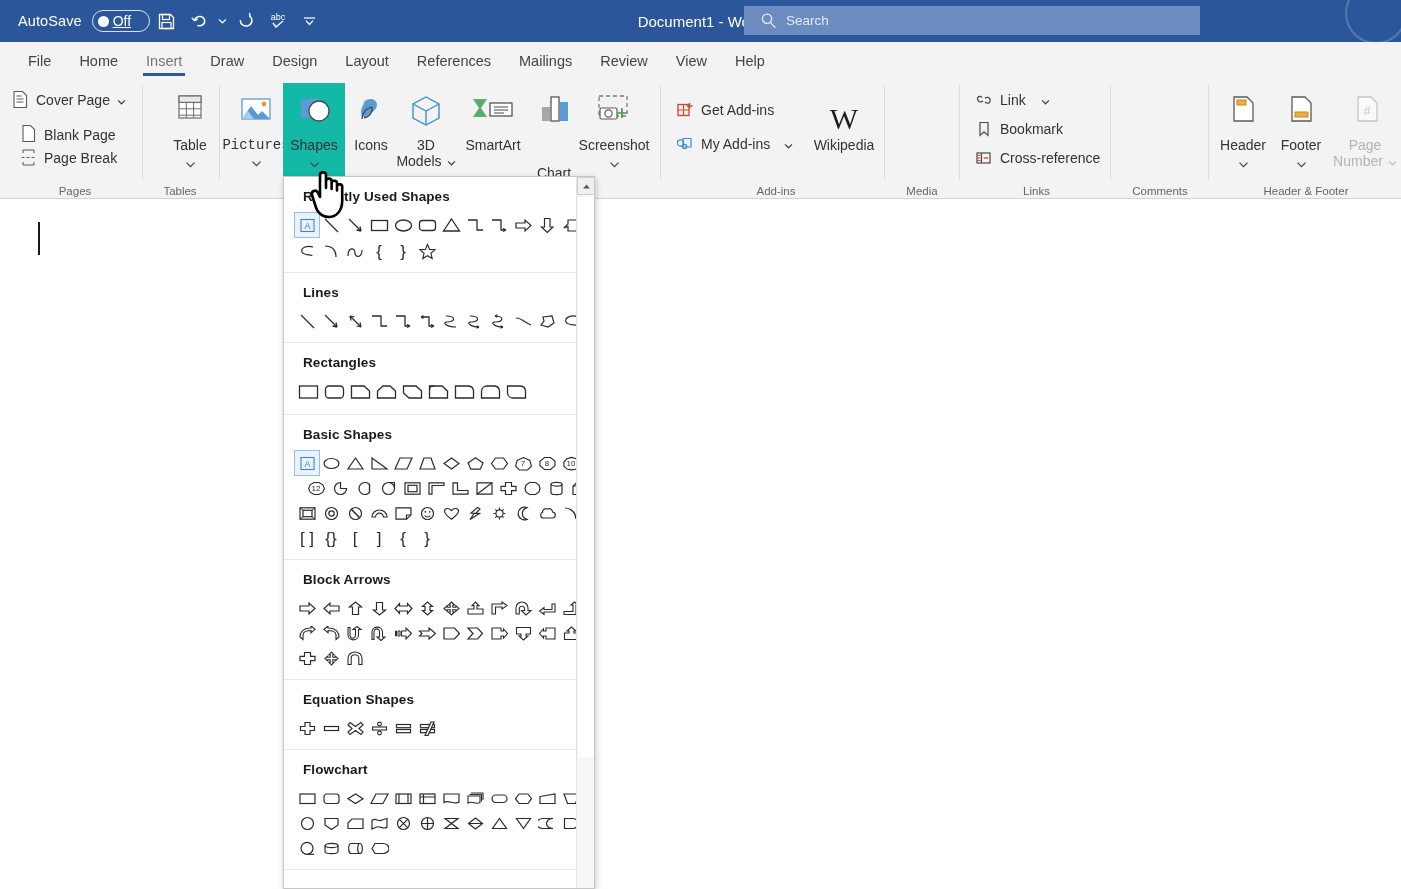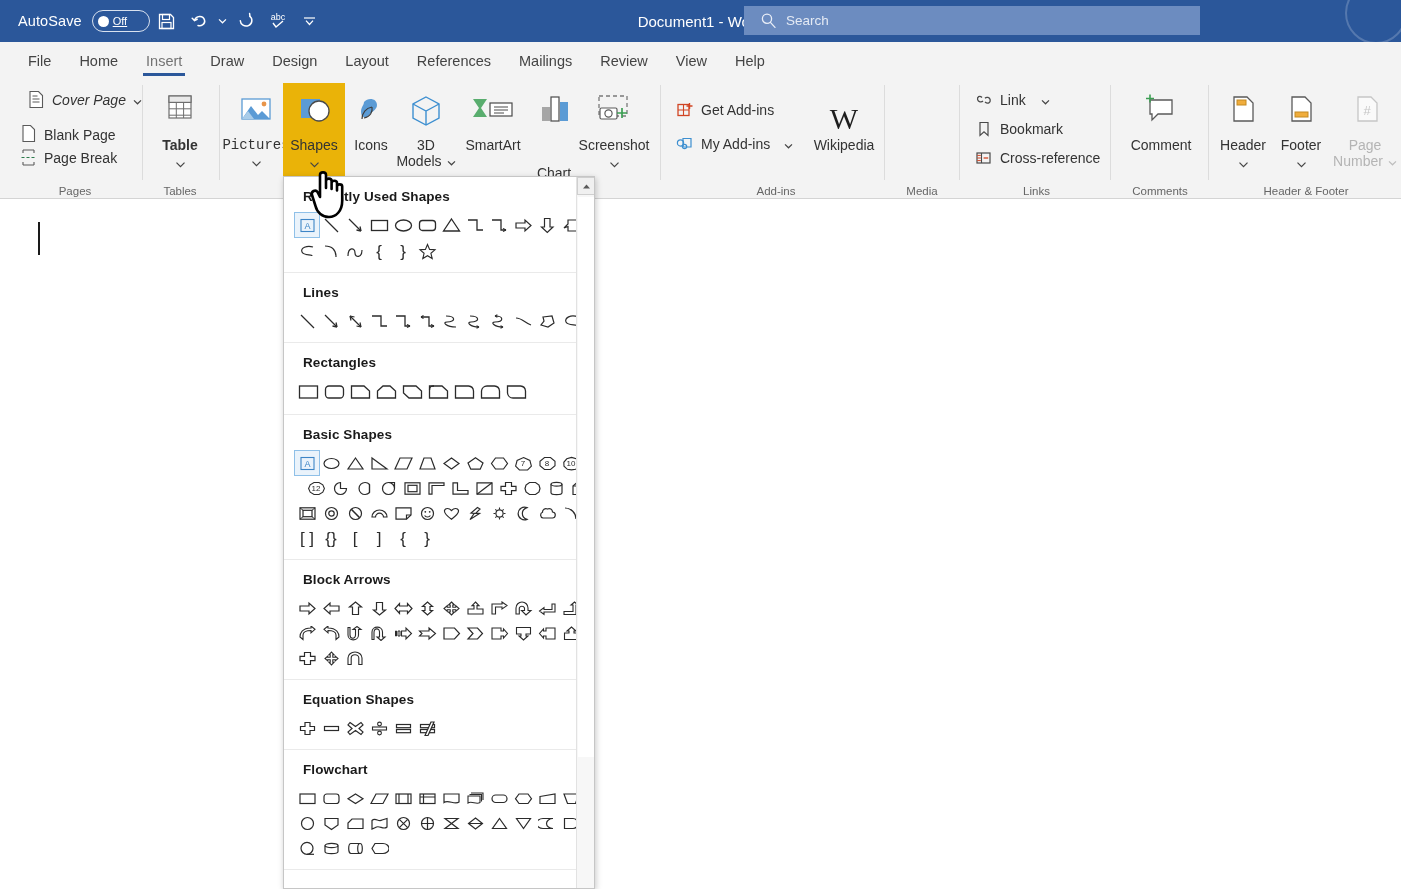--- a/index.html
+++ b/index.html
@@ -19,21 +19,21 @@
     background:#2b579a; color:#ffffff;
     display:flex; align-items:center;
   }
   .qat{ display:flex; align-items:center; gap:2px; padding-left:18px; }
   .autosave-label{ font-size:14.5px; color:#ffffff; margin-right:8px; letter-spacing:.1px;}
   .autosave-toggle{
     width:58px;height:22px;border-radius:11px;border:1.4px solid #d8e1ef;
     display:flex;align-items:center;gap:4px;padding:0 5px;
   }
   .autosave-knob{width:11px;height:11px;border-radius:50%;background:#ffffff;flex:0 0 auto;}
-  .autosave-off{font-size:11px;color:#ffffff;text-decoration:underline;}
+  .autosave-off{font-size:14px;color:#ffffff;text-decoration:underline;}
   .qat-btn{
     width:30px;height:30px;display:flex;align-items:center;justify-content:center;
     color:#5eead4; cursor:default;
   }
   .qat-btn svg{display:block;}
   .qat-caret{width:13px;height:30px;display:flex;align-items:center;justify-content:center;}
   .qat-caret svg{display:block;}
   #doc-title{
     position:absolute; left:0; right:0; top:0; height:42px;
     display:flex; align-items:center; justify-content:center;
@@ -226,21 +226,21 @@
   <div class="tab">References</div>
   <div class="tab">Mailings</div>
   <div class="tab">Review</div>
   <div class="tab">View</div>
   <div class="tab">Help</div>
 </div>
 
 <div id="ribbon">
 
   <div class="group" style="left:8px;width:134px;">
-    <div class="stackbtn" style="position:absolute;top:8px;left:16px;font-style:italic;">
+    <div class="stackbtn" style="position:absolute;top:8px;left:0;">
       <span class="cap">
         <svg width="17" height="19" viewBox="0 0 17 19">
             <path d="M2 1.5h8.5l4 4v12H2z" fill="#fff" stroke="#5a5a5a" stroke-width="1.1"></path>
             <path d="M4.5 6h5M4.5 9h7M4.5 12h7" stroke="#5a5a5a" stroke-width="1"></path>
           </svg>
       </span>
       <span>Cover Page</span>
       <span>
         <svg width="9" height="6" viewBox="0 0 9 6">
             <path d="M1 1.4 L4.5 4.8 L8 1.4" fill="none" stroke="#444" stroke-width="1.2"></path>
@@ -263,21 +263,21 @@
             <path d="M3 17h11M3 17v-3M14 17v-3" stroke="#5a5a5a" stroke-width="1.1" fill="none"></path>
           </svg>
       </span>
       <span>Page Break</span>
     </div>
     <div class="group-label">Pages</div>
   </div>
   <div class="group-sep" style="left:142px;"></div>
 
   <div class="group" style="left:146px;width:68px;">
-    <div class="bigbtn" style="left:3px;font-weight:bold;">
+    <div class="bigbtn" style="left:13px;">
       <div class="ico">
         <svg width="44" height="40" viewBox="0 0 44 40">
             <rect x="11" y="3" width="22" height="22" fill="#fff" stroke="#6e6e6e" stroke-width="1.2"></rect>
             <path d="M11 9.4h22M11 15.8h22M11 22.2h22M18.3 3v22M25.6 3v22" stroke="#6e6e6e" stroke-width="1"></path>
             <rect x="11" y="3" width="22" height="6.4" fill="#e9e9e9" stroke="#6e6e6e" stroke-width="1.2"></rect>
           </svg>
       </div>
       <div class="lbl">Table</div>
       <div class="chev">
         <svg width="11" height="7" viewBox="0 0 11 7">
@@ -300,21 +300,21 @@
           </svg>
       </div>
       <div class="lbl">Pictures</div>
       <div class="chev">
         <svg width="11" height="7" viewBox="0 0 11 7">
             <path d="M1.5 1.6 L5.5 5.6 L9.5 1.6" fill="none" stroke="#444" stroke-width="1.2"></path>
           </svg>
       </div>
     </div>
 
-    <div class="bigbtn" style="left:60px;background:#eab308;">
+    <div class="bigbtn" style="left:60px;background:#14b8a6;">
       <div class="ico">
         <svg width="46" height="40" viewBox="0 0 46 40">
             <rect x="10" y="6" width="19" height="19" fill="#5b9bd5"></rect>
             <circle cx="28" cy="18" r="10" fill="#ffffff" stroke="#4a4a4a" stroke-width="1.3"></circle>
           </svg>
       </div>
       <div class="lbl">Shapes</div>
       <div class="chev">
         <svg width="11" height="7" viewBox="0 0 11 7">
             <path d="M1.5 1.6 L5.5 5.6 L9.5 1.6" fill="none" stroke="#444" stroke-width="1.2"></path>
@@ -464,29 +464,20 @@
             <path d="M8.6 9h4.6" stroke="#d14524" stroke-width="1.3"></path>
           </svg>
       </span>
       <span>Cross-reference</span>
     </div>
     <div class="group-label">Links</div>
   </div>
   <div class="group-sep" style="left:1110px;"></div>
 
   <div class="group" style="left:1114px;width:92px;">
-    <div class="bigbtn" style="left:12px;width:70px;">
-      <div class="ico">
-        <svg width="50" height="40" viewBox="0 0 50 40">
-            <path d="M14 7h22v14H22l-6 6v-6h-2z" fill="#fff" stroke="#5a5a5a" stroke-width="1.3"></path>
-            <path d="M14 1.5v8M10 5.5h8" stroke="#3c9e53" stroke-width="1.6"></path>
-          </svg>
-      </div>
-      <div class="lbl">Comment</div>
-    </div>
     <div class="group-label">Comments</div>
   </div>
   <div class="group-sep" style="left:1208px;"></div>
 
   <div class="group" style="left:1212px;width:188px;">
     <div class="bigbtn" style="left:0px;">
       <div class="ico">
         <svg width="46" height="40" viewBox="0 0 46 40">
             <path d="M14 4h13l6 6v18H14z" fill="#fff" stroke="#5a5a5a" stroke-width="1.3"></path>
             <rect x="17" y="7" width="9" height="5" fill="#f0ad3c" stroke="#c48a22" stroke-width="1"></rect>

